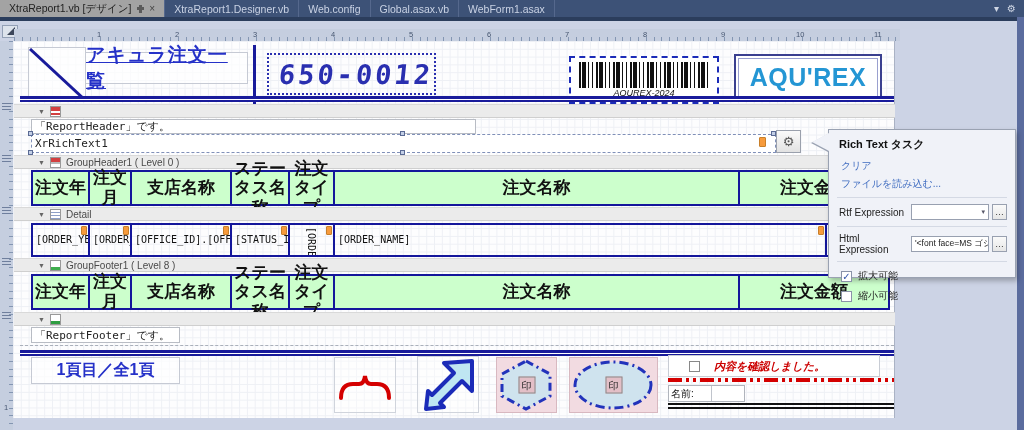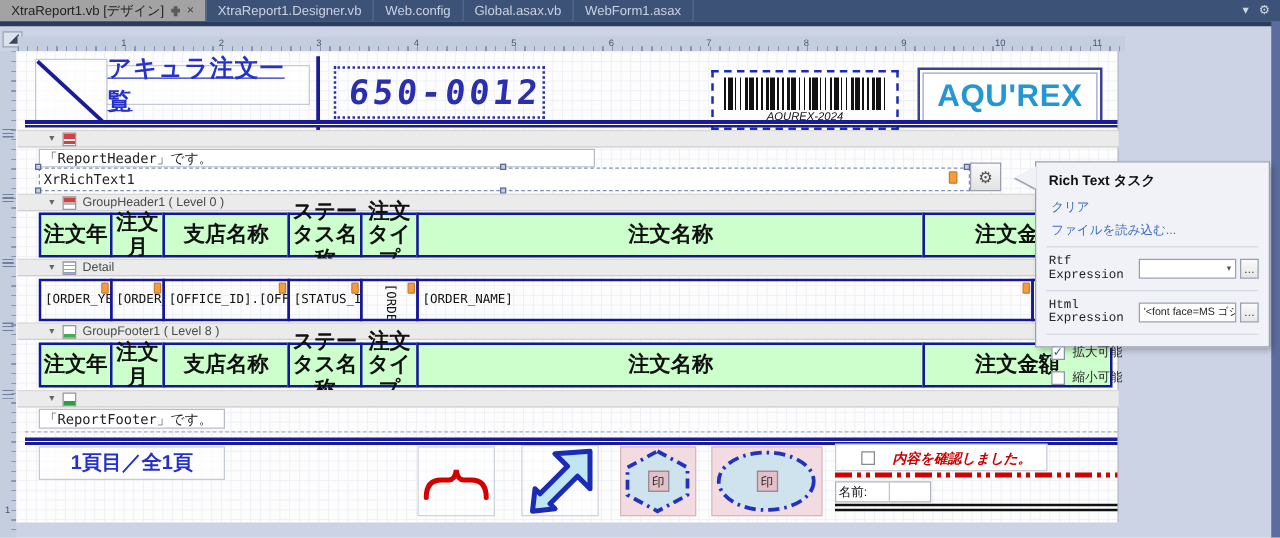--- a/index.html
+++ b/index.html
@@ -103,21 +103,21 @@
 
   
   .dotted-margin { left:20px; top:345px; width:874px; border-top:1px dashed #aab0ba; }
   .pageinfo { left:31px; top:357px; width:149px; height:27px; display:flex; align-items:center; justify-content:center; }
   .pageinfo span { font-size:16px; font-weight:bold; color:#2531c8; }
   .shapebox { border:1px solid #d0d4dc; background:rgba(255,255,255,.4); }
   .stampbox { background:#f2dbe1; border:1px solid #d8b8c0; }
   .inkan { position:absolute; left:50%; top:50%; transform:translate(-50%,-50%);
            width:17px; height:17px; background:#e3bfc7; border:1px solid #8a8a8a;
            font-size:10px; color:#222; display:flex; align-items:center; justify-content:center; }
-  .confirm { left:668px; top:355px; width:170px; height:22px; background:#fff; border:1px solid #c8ccd4;
+  .confirm { left:668px; top:355px; width:212px; height:22px; background:#fff; border:1px solid #c8ccd4;
              display:flex; align-items:center; }
   .confirm .cb { width:11px; height:11px; border:1px solid #888; background:#fff; margin:0 14px 0 20px; }
   .confirm span.txt { color:#cc0000; font-size:11px; font-style:italic; font-weight:bold; }
   .reddash { left:668px; top:378px; width:226px; height:4px;
              background:repeating-linear-gradient(90deg,#d40000 0 14px,transparent 14px 18px,#d40000 18px 21px,transparent 21px 25px,#d40000 25px 28px,transparent 28px 32px); }
   .namebox { left:668px; top:385px; width:77px; height:17px; background:#fff; border:1px solid #b0b4bc;
              font-size:10px; color:#111; display:flex; align-items:center; padding-left:2px; }
   .namebox i { position:absolute; left:42px; top:0; bottom:0; border-left:1px solid #c0c4cc; }
   .blackline { left:668px; top:403px; width:226px; height:6px;
                border-top:2px solid #111; border-bottom:2px solid #111; }
@@ -125,21 +125,21 @@
   
   .popup { left:828px; top:129px; width:188px; height:149px; background:#f0f2f8;
            border:1px solid #9aa2b2; box-shadow:2px 3px 5px rgba(0,0,0,.25); font-size:10px; color:#222; z-index:20; }
   .popup .callout { position:absolute; left:-17px; top:3px; width:0; height:0;
            border-top:9px solid transparent; border-bottom:9px solid transparent; border-right:17px solid #f0f2f8;
            filter:drop-shadow(-1px 1px 0 #9aa2b2); }
   .popup .ptitle { font-weight:bold; font-size:11px; color:#111; padding:7px 10px 5px; }
   .popup .plink { color:#3f6cc0; padding:2px 12px; cursor:pointer; }
   .popup .psep { border-top:1px solid #d4d9e4; margin:4px 8px; }
   .prow { display:flex; align-items:center; padding:2px 8px 2px 10px; }
-  .prow .plabel { width:72px;font-family:Liberation Mono, monospace; }
+  .prow .plabel { width:72px; }
   .combo { flex:1; height:16px; background:#fff; border:1px solid #98a0b0; display:flex; align-items:center;
            overflow:hidden; white-space:nowrap; padding-left:3px; font-size:8.5px; color:#222; }
   .combo .ca { margin-left:auto; font-size:7px; color:#556; padding:0 3px; }
   .dots { width:15px; height:16px; margin-left:3px; border:1px solid #98a0b0; background:linear-gradient(#fafafa,#e6e6e6);
           display:flex; align-items:center; justify-content:center; font-size:9px; color:#333; cursor:pointer; }
   .pcheck { display:flex; align-items:center; gap:6px; padding:3px 12px; }
   .pcheck .box { width:11px; height:11px; background:#fff; border:1px solid #8a93a8; display:flex;
                  align-items:center; justify-content:center; font-size:10px; color:#3355aa; }
 </style>
 </head>

